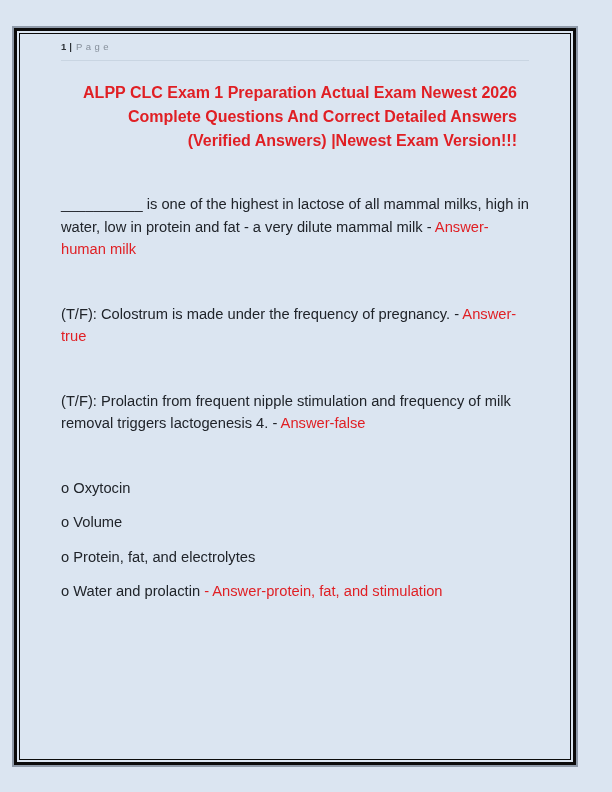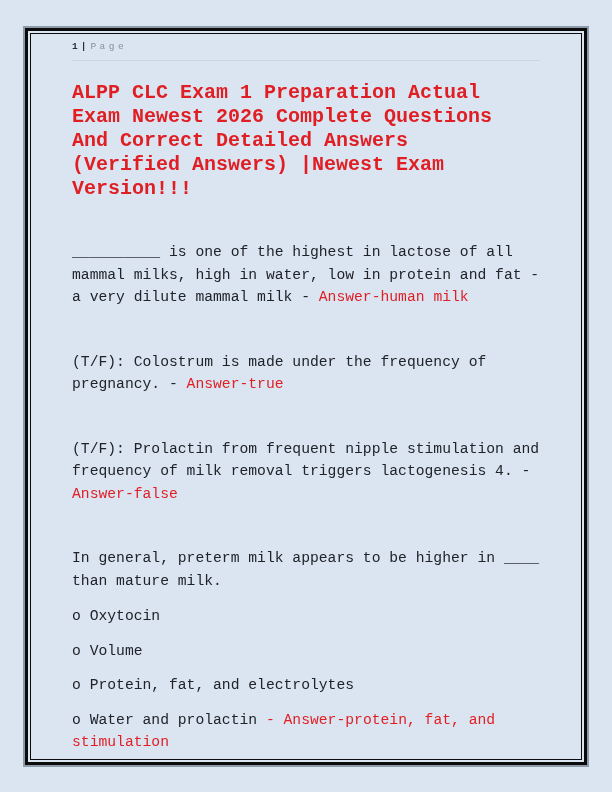--- a/index.html
+++ b/index.html
@@ -5,51 +5,50 @@
   html, body { margin: 0; padding: 0; }
   body {
     width: 612px; height: 792px;
     background: var(--bg, #dbe5f1);
     font-family: "Liberation Sans", sans-serif;
     position: relative;
     overflow: hidden;
   }
   .frame {
     position: absolute;
-    left: 25px; top: 28px;
+    left: 14px; top: 28px;
     width: 562px; height: 737px;
     box-sizing: border-box;
     border: 3px solid #0b0b0b;
     box-shadow: 0 0 0 2px #8f9aa9;
-    font-family: Liberation Mono, monospace;
   }
   .inner {
     position: absolute;
     top: 2px; left: 2px; right: 2px; bottom: 2px;
     border: 1px solid #0b0b0b;
     box-sizing: border-box;
     padding: 3px 41px 0 41px;
     overflow: hidden;
   }
   .header {
     font-size: 9.5px;
     line-height: 11px;
     color: #868f9b;
     border-bottom: 1px solid #c9d5e2;
     padding: 4px 0 8px 0;
   }
   .header .num { font-weight: bold; color: #2c3036; }
   .header .sep { font-weight: bold; color: #2c3036; margin: 0 4px 0 3px; }
   .header .lbl { letter-spacing: 3.5px; }
   .title {
-    font-size: 20px;
+    font-size: 16px;
     line-height: 24px;
     font-weight: bold;
     color: var(--red, #e01f24);
-    text-align: left;
+    text-align: right;
     margin: 20px 12px 40px 0;
   }
   .q {
     font-size: 14.7px;
     line-height: 22.5px;
     color: var(--text, #20242a);
     margin: 0 0 42px 0;
   }
   .q.stem { margin: 0 0 13px 0; }
   .opt {
@@ -71,21 +70,20 @@
     </div>
 
     <div class="title">ALPP CLC Exam 1 Preparation Actual Exam Newest 2026 Complete Questions And Correct Detailed Answers (Verified Answers) |Newest Exam Version!!!</div>
 
     <p class="q"><span>__________ is one of the highest in lactose of all mammal milks, high in water, low in protein and fat - a very dilute mammal milk - </span><span class="red">Answer-human milk</span></p>
 
     <p class="q"><span>(T/F): Colostrum is made under the frequency of pregnancy. - </span><span class="red">Answer-true</span></p>
 
     <p class="q"><span>(T/F): Prolactin from frequent nipple stimulation and frequency of milk removal triggers lactogenesis 4. - </span><span class="red">Answer-false</span></p>
 
-    <p class="q stem">In general, preterm milk appears to be higher in ____ than mature milk.</p>
 
     <p class="opt">o Oxytocin</p>
     <p class="opt">o Volume</p>
     <p class="opt">o Protein, fat, and electrolytes</p>
     <p class="opt"><span>o Water and prolactin </span><span class="red">- Answer-protein, fat, and stimulation</span></p>
 
   </div>
 </div>
 
 </body></html>

